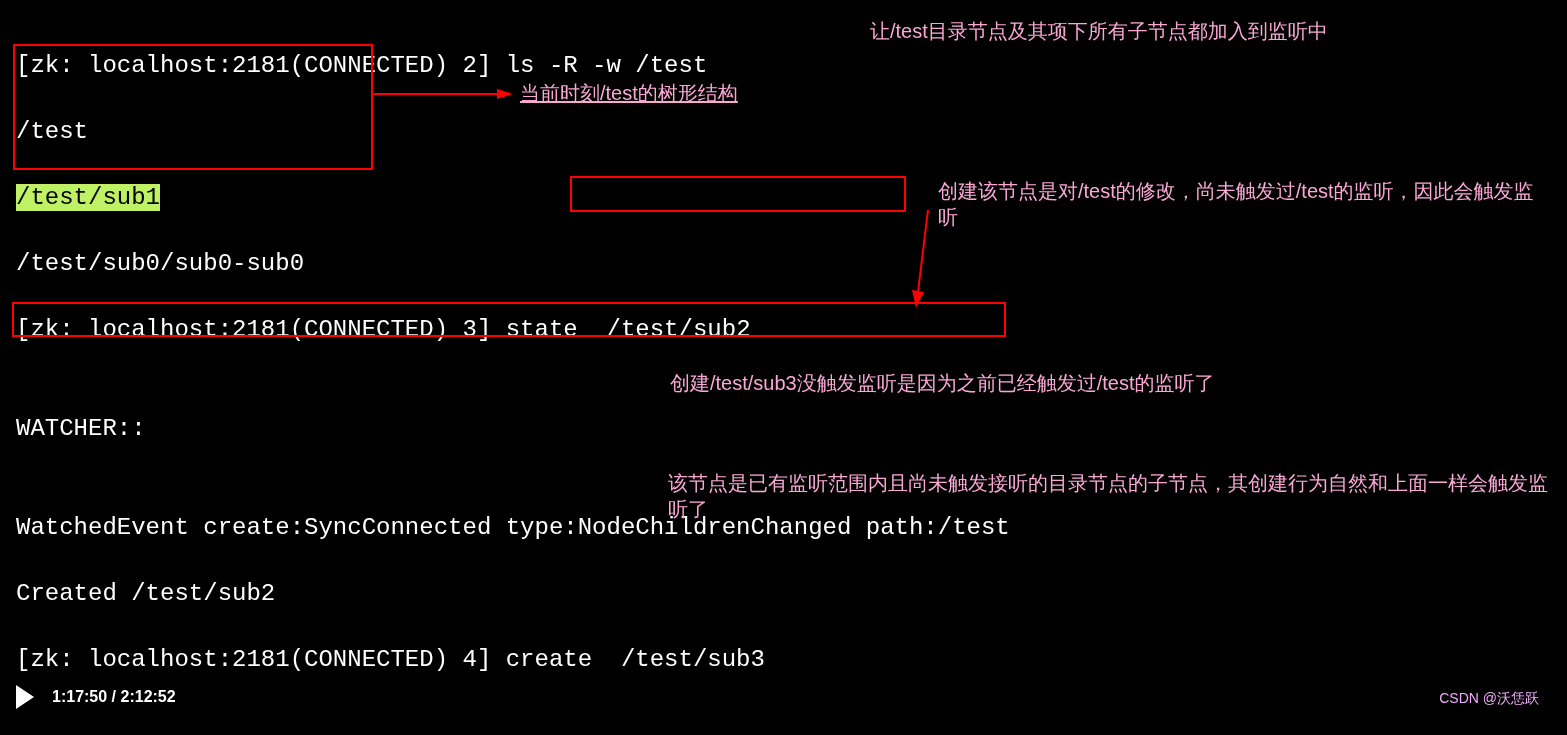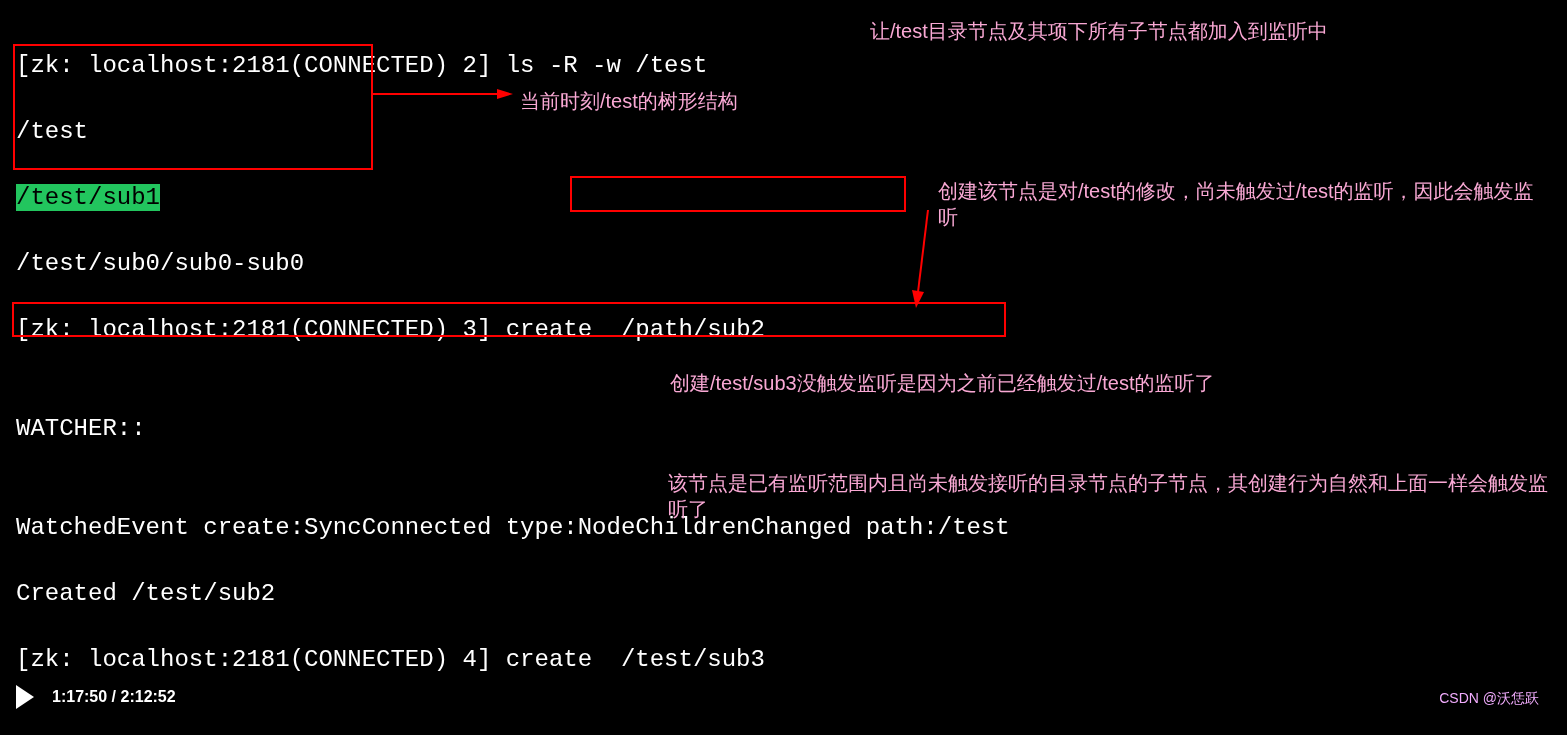--- a/index.html
+++ b/index.html
@@ -12,21 +12,21 @@
     line-height: 33px;
   }
   .terminal {
     position: absolute; left: 0; top: 0; width: 1567px; height: 735px;
     padding: 16px 0 0 16px;
     white-space: pre;
     border-radius: 15px;
   }
   .line { display: block; }
   .sel-blue { background: #3b78ff; color:#fff; }
-  .sel-white { background: #22c55e; color:#000; }
+  .sel-white { background: #bef264; color:#000; }
 
   
   .box {
     position: absolute;
     border: 2px solid #ff0000;
     pointer-events: none;
   }
   #box1 { left: 13px; top: 44px; width: 360px; height: 126px; }
   #box2 { left: 570px; top: 176px; width: 336px; height: 36px; }
   #box3 { left: 12px; top: 302px; width: 994px; height: 35px; }
@@ -35,21 +35,21 @@
   .ann {
     position: absolute;
     color: #f9a8d4;
     font-family: "Microsoft YaHei", "SimSun", Arial, sans-serif;
     font-size: 20px;
     line-height: 26px;
     white-space: nowrap;
     pointer-events: none;
   }
   #ann0 { left: 870px; top: 18px; }
-  #ann1 { left: 520px; top: 88px; }
+  #ann1 { left: 520px; top: 80px; text-decoration: underline; }
   #ann2 { left: 938px; top: 178px; width: 610px; white-space: normal; }
   #ann3 { left: 670px; top: 370px; }
   #ann4 { left: 668px; top: 470px; width: 890px; white-space: normal; }
 
   
   .arrow-svg { position: absolute; pointer-events: none; }
   #arrow1 { left: 373px; top: 88px; width: 140px; height: 12px; }
   #arrow2 { left: 912px; top: 210px; width: 20px; height: 98px; }
 
   
@@ -80,21 +80,21 @@
   }
 </style>
 </head>
 <body>
 
 <div class="terminal">
 <span class="line">[zk: localhost:2181(CONNECTED) 2] ls -R -w /test</span>
 <span class="line">/test</span>
 <span class="line"><span class="sel-white">/test/sub1</span></span>
 <span class="line">/test/sub0/sub0-sub0</span>
-<span class="line"><span>[zk: localhost:2181(CONNECTED) 3] </span><span>create  /path/sub2</span></span>
+<span class="line"><span>[zk: localhost:2181(CONNECTED) 3] </span><span>state  /test/sub2</span></span>
 <span class="line"></span>
 <span class="line">WATCHER::</span>
 <span class="line"></span>
 <span class="line">WatchedEvent create:SyncConnected type:NodeChildrenChanged path:/test</span>
 <span class="line">Created /test/sub2</span>
 <span class="line">[zk: localhost:2181(CONNECTED) 4] create  /test/sub3</span>
 
 
 <span class="line"></span>
 

